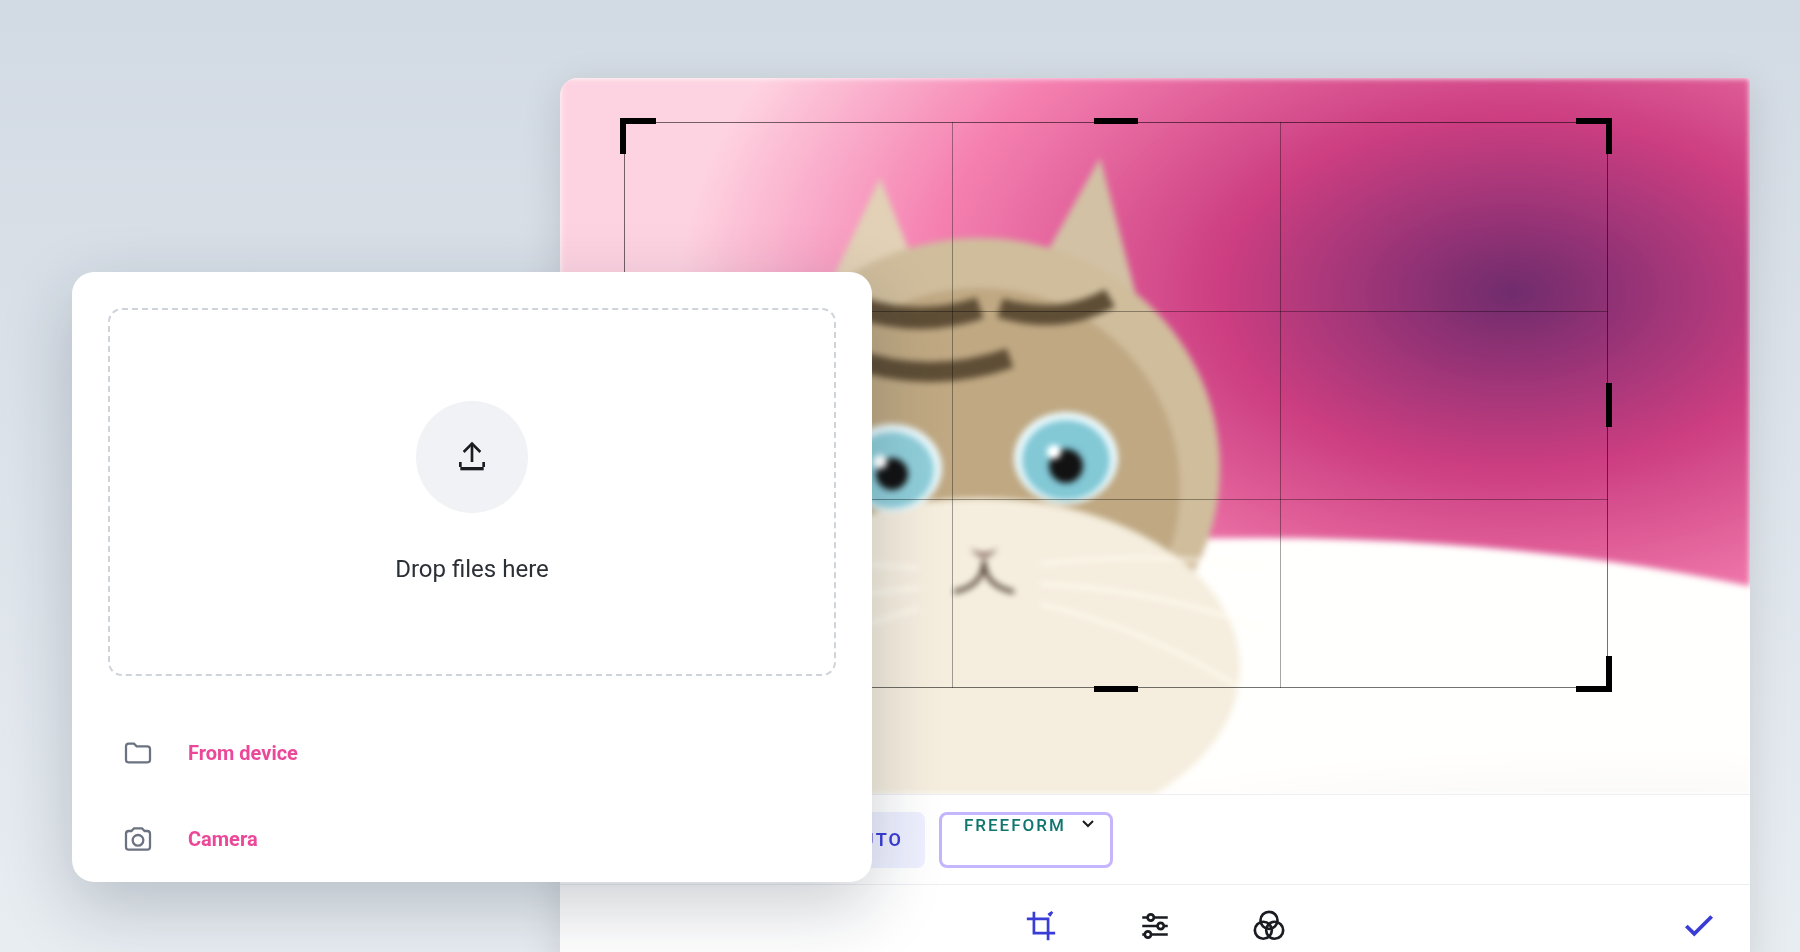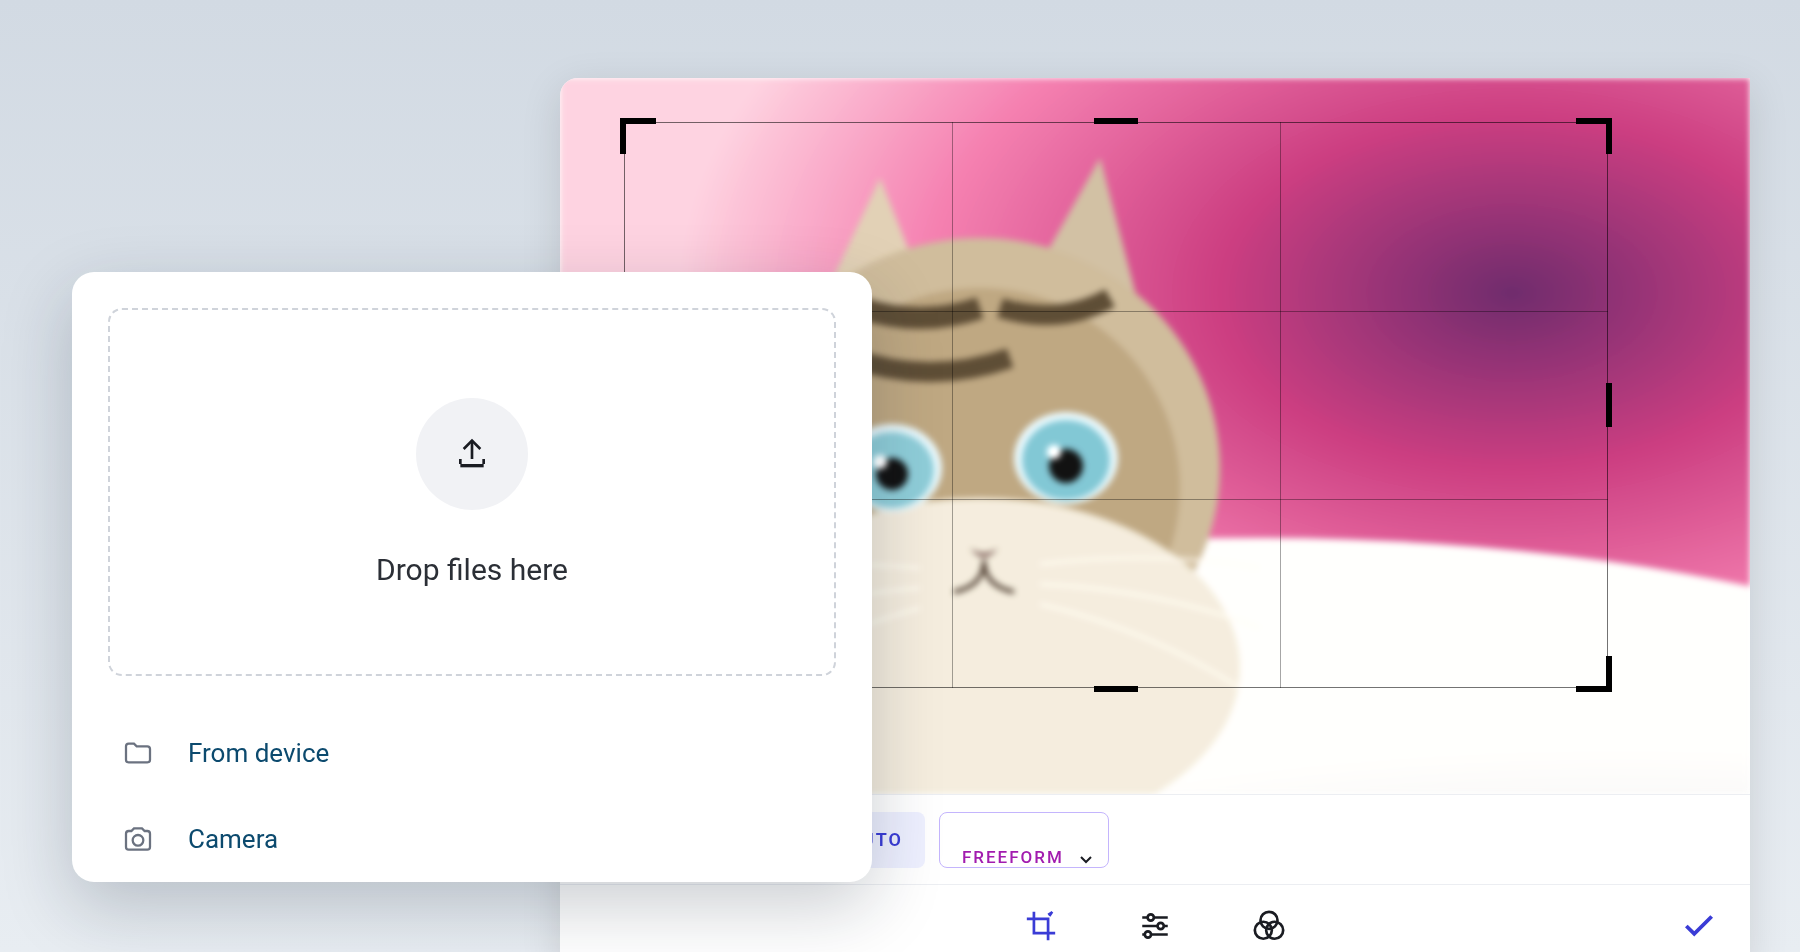--- a/index.html
+++ b/index.html
@@ -83,25 +83,25 @@
     border-radius:8px;
     background:#eef0ff;
     display:flex; align-items:center; gap:10px;
     color:#3a3cd6;
     font-weight:600; letter-spacing:2px; font-size:18px;
     cursor:pointer;
   }
   .freeform {
     height:56px;
     padding: 0 14px 0 22px;
-    border:1px solid #c4b5fd;
+    border:3px solid #c4b5fd;
     border-radius:8px;
-    display:flex; align-items:flex-end; gap:14px;
+    display:flex; align-items:flex-start; gap:14px;
     font-weight:500; letter-spacing:2px; font-size:17px;
-    color:#a21caf;
+    color:#0f766e;
     cursor:pointer;
   }
   .freeform svg { color:#1a1c22; }
 
   .tabbar {
     height:82px;
     border-top:1px solid #eceef2;
     display:flex; align-items:center;
     position:relative;
   }
@@ -136,28 +136,29 @@
     cursor:pointer;
   }
   .upload-circle {
     width:112px; height:112px;
     border-radius:50%;
     background:#f1f2f5;
     display:flex; align-items:center; justify-content:center;
     color:#1a1c22;
   }
   .drop-label {
-    font-size:30px; color:#2b2f36;
+    font-size:24px; color:#2b2f36;
   }
   .sources { padding:34px 14px 0; }
   .source {
     display:flex; align-items:center; gap:30px;
     height:86px;
-    color:#0c4a6e; font-size:26px;
-    cursor:pointer;
+    color:#ec4899; font-size:20px;
+    cursor:pointer;
+    font-weight:bold;
   }
   .source .ico { width:36px; color:#6b7280; display:flex; }
 
   svg { display:block; }
 </style>
 </head>
 <body>
 
 <div class="editor">
 

